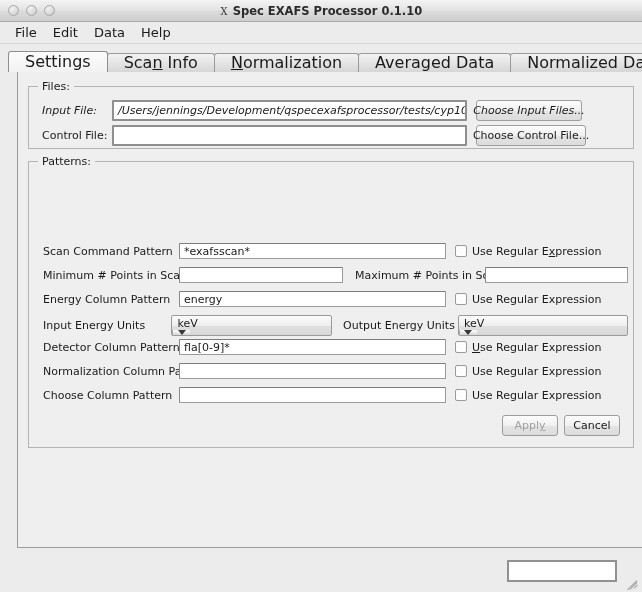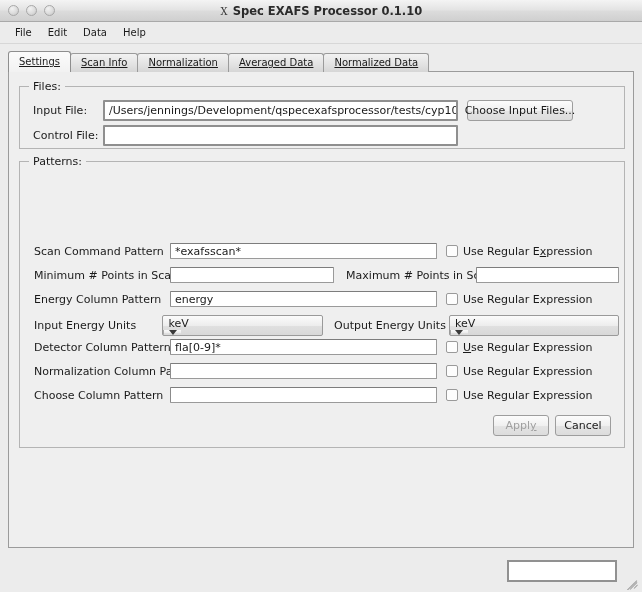--- a/index.html
+++ b/index.html
@@ -64,65 +64,64 @@
     background: #ececec;
     display: flex;
     align-items: center;
     padding-left: 8px;
     gap: 2px;
     border-bottom: 1px solid #d7d7d7;
     box-sizing: border-box;
   }
   .menu-item {
     padding: 2px 7px;
-    font-size: 10px;
+    font-size: 13px;
     color: #1a1a1a;
     cursor: default;
   }
 
   
   .tabstrip {
     position: relative;
     margin: 7px 0 0 8px;
     height: 21px;
     display: flex;
     align-items: flex-end;
     z-index: 3;
   }
   .tab {
     height: 19px;
     line-height: 18px;
-    padding: 0 10px;
-    font-size: 10px;
+    padding: 0 16px;
+    font-size: 16px;
     background: linear-gradient(to bottom, #f2f2f2 0%, #e2e2e2 60%, #d6d6d6 100%);
     border: 1px solid #9b9b9b;
     border-bottom: none;
     border-top-left-radius: 3px;
     border-top-right-radius: 3px;
     margin-right: -1px;
     color: #1a1a1a;
     box-sizing: border-box;
     cursor: default;
     white-space: nowrap;
-    text-decoration: underline;
   }
   .tab.active {
     height: 21px;
     line-height: 20px;
     background: linear-gradient(to bottom, #fbfbfb 0%, #f2f2f2 100%);
     border-color: #8e8e8e;
     position: relative;
     z-index: 4;
   }
   .tab u { text-decoration: underline; }
 
   
   .tabpanel {
     position: absolute;
-    left: 8px; top: 71px;
+    left: 17px; top: 71px;
     width: 626px; height: 477px;
     background: #efefef;
     border: 1px solid #9b9b9b;
     box-sizing: border-box;
     z-index: 2;
   }
 
   
   .group {
     position: absolute;
@@ -316,29 +315,30 @@
     <div class="tab">
       <span>Normalized Data</span>
     </div>
   </div>
 
   <div class="tabpanel">
 
     <div class="group" id="files-group">
       <div class="legend">Files:</div>
 
-      <div class="row" style="left:13px; top:13px; width:580px;">
+      <div class="row" style="left:13px; top:13px; width:580px;font-style:italic;">
         <div class="lbl" style="width:62px;">Input File:</div>
         <div class="textfield tf-strong" style="width:355px; margin-left:8px;">/Users/jennings/Development/qspecexafsprocessor/tests/cyp102</div>
         <div class="btn" style="margin-left:9px; width:106px;">Choose Input Files...</div>
       </div>
 
       <div class="row" style="left:13px; top:38px; width:580px;text-align:center;">
         <div class="lbl" style="width:62px;">Control File:</div>
         <div class="textfield tf-strong" style="width:355px; margin-left:8px;"></div>
+        <div class="btn" style="margin-left:9px; width:110px;">Choose Control File...</div>
       </div>
     </div>
 
     <div class="group" id="patterns-group">
       <div class="legend">Patterns:</div>
 
       <div class="row" style="left:14px; top:81px; width:575px;">
         <div class="lbl" style="width:136px;">Scan Command Pattern</div>
         <div class="textfield" style="width:267px;">*exafsscan*</div>
         <div class="check" style="margin-left:9px;">

